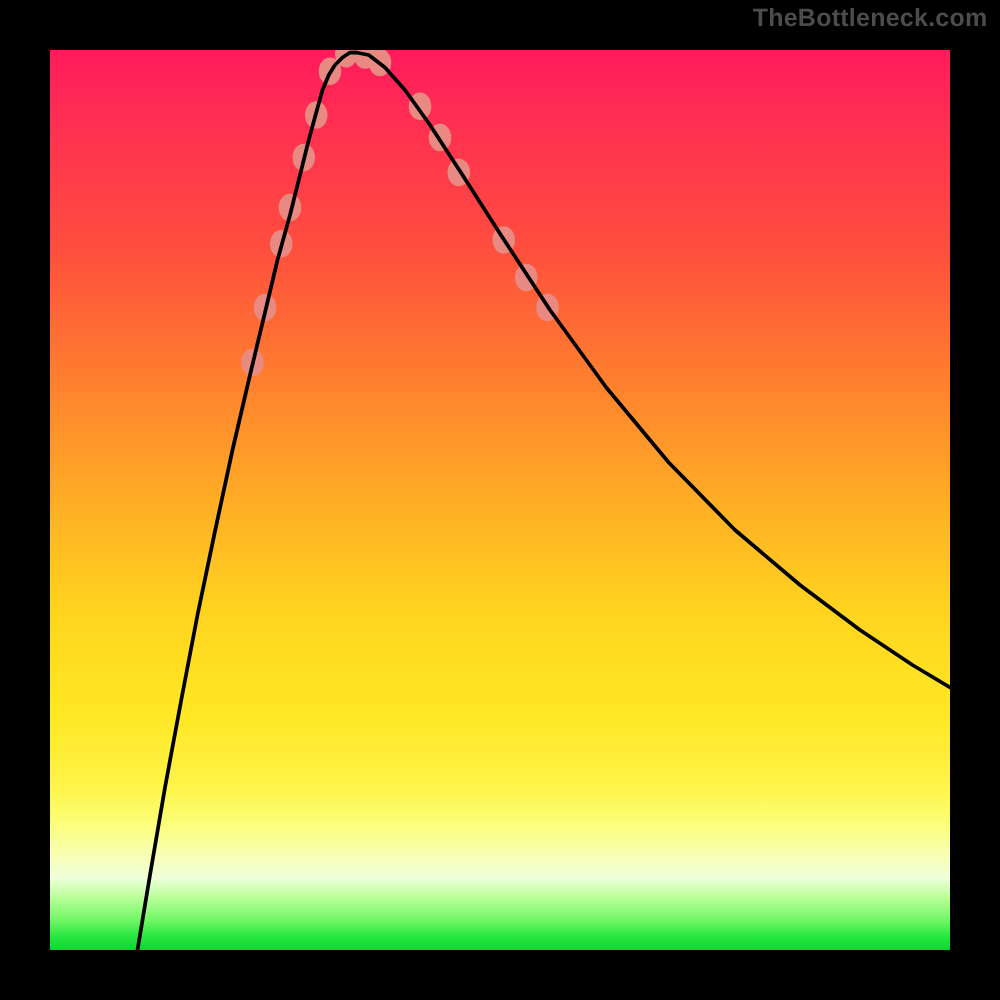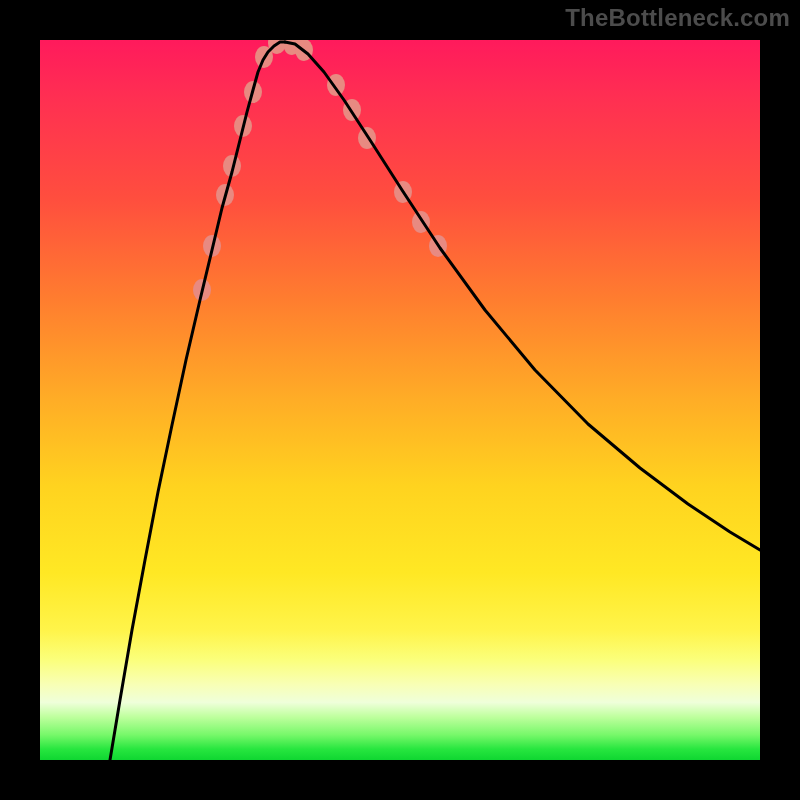--- a/index.html
+++ b/index.html
@@ -15,21 +15,21 @@
     position: relative;
     width: 800px;
     height: 800px;
     background: #000;
   }
   .watermark {
     position: absolute;
     top: 4px;
     right: 10px;
     color: #4c4c4c;
-    font-size: 24px;
+    font-size: 20px;
     font-weight: 600;
     letter-spacing: 0.2px;
     z-index: 20;
   }
   .plot-area {
     position: absolute;
     left: 40px;
     top: 40px;
     width: 720px;
     height: 720px;

